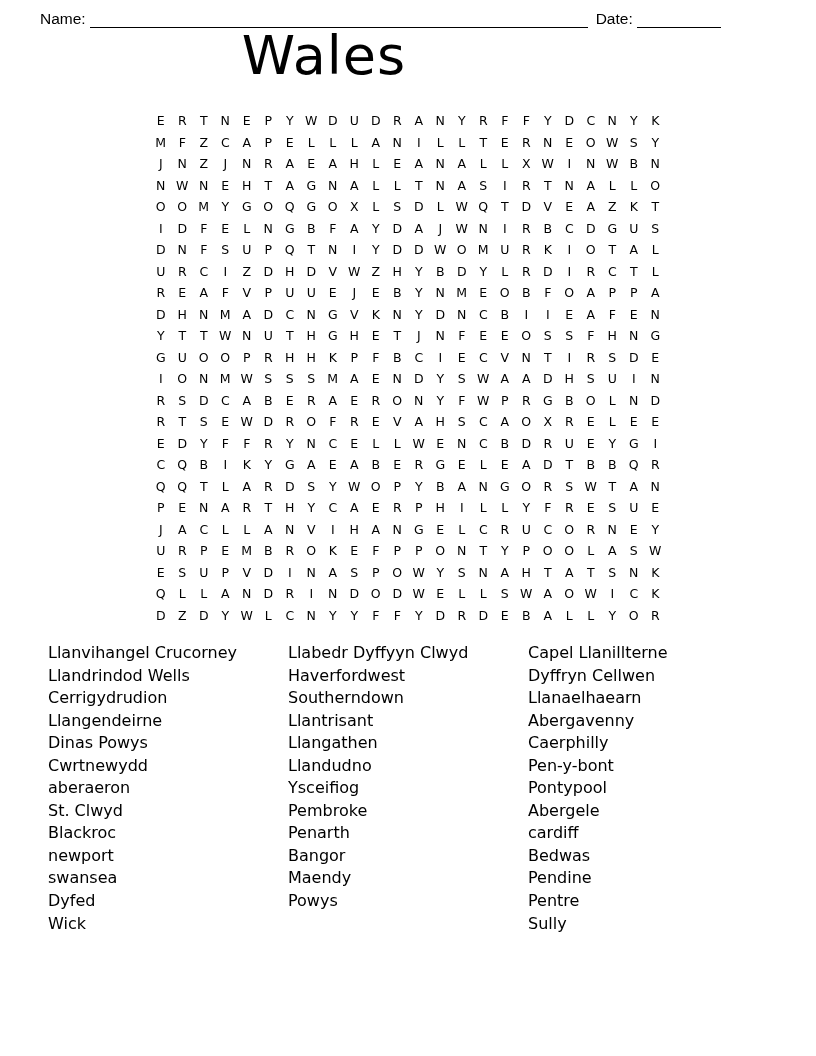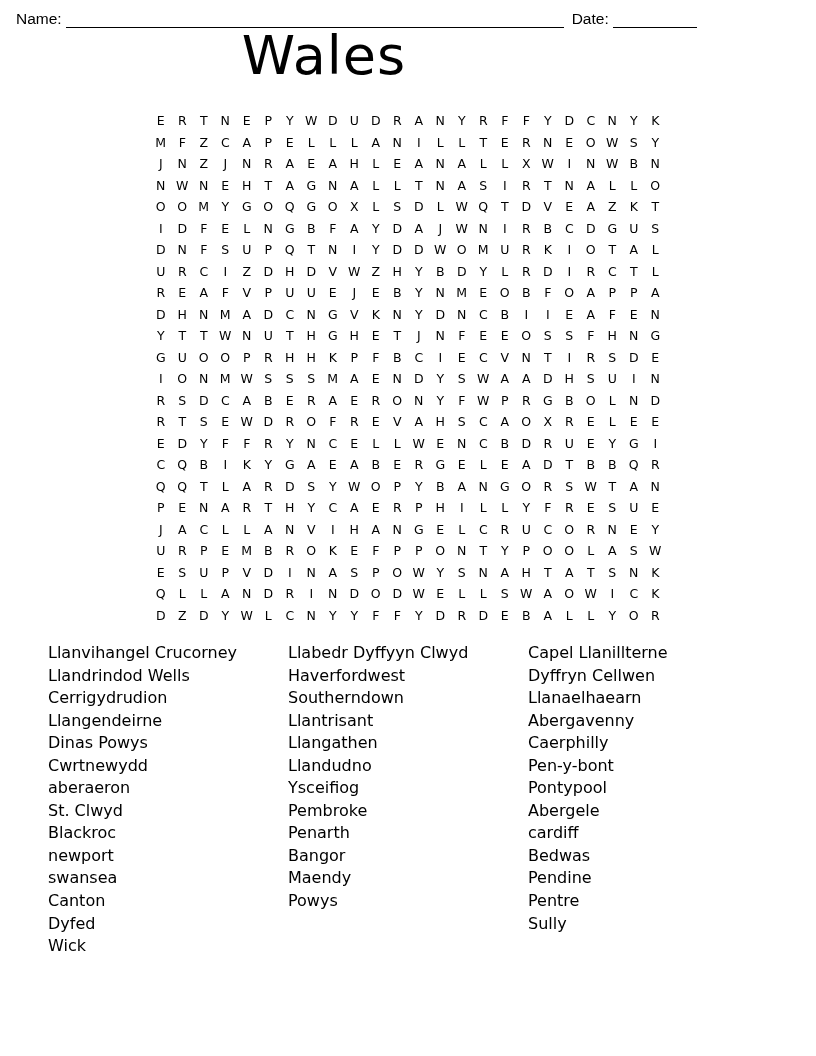--- a/index.html
+++ b/index.html
@@ -24,21 +24,21 @@
     width: 816px;
     height: 26px;
     display: flex;
     align-items: flex-end;
     font-family: "Liberation Sans", sans-serif;
     font-size: 15.5px;
     line-height: 18px;
     white-space: nowrap;
   }
   .hdr-label { padding-left: 0; }
-  .name-label { margin-left: 16px; }
+  .name-label { margin-left: 40px; }
   .rule {
     display: inline-block;
     border-bottom: 1.3px solid #000;
     height: 13px;
     margin: 0 4px;
   }
   .rule-name { width: 498px; }
   .rule-date { width: 84px; }
   .date-label { margin-left: 4px; }
 
@@ -743,21 +743,20 @@
       <div class="word">Llandrindod Wells</div>
       <div class="word">Cerrigydrudion</div>
       <div class="word">Llangendeirne</div>
       <div class="word">Dinas Powys</div>
       <div class="word">Cwrtnewydd</div>
       <div class="word">aberaeron</div>
       <div class="word">St. Clwyd</div>
       <div class="word">Blackroc</div>
       <div class="word">newport</div>
       <div class="word">swansea</div>
-      <div class="word">Canton</div>
       <div class="word">Dyfed</div>
       <div class="word">Wick</div>
     </div>
     <div class="word-col word-col-1">
       <div class="word">Llabedr Dyffyyn Clwyd</div>
       <div class="word">Haverfordwest</div>
       <div class="word">Southerndown</div>
       <div class="word">Llantrisant</div>
       <div class="word">Llangathen</div>
       <div class="word">Llandudno</div>

